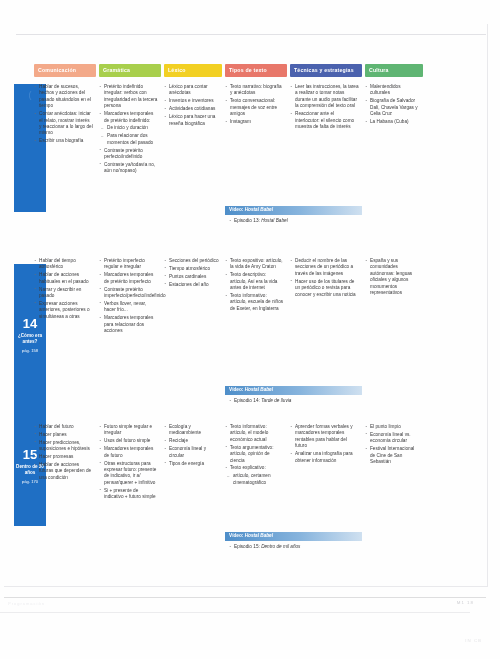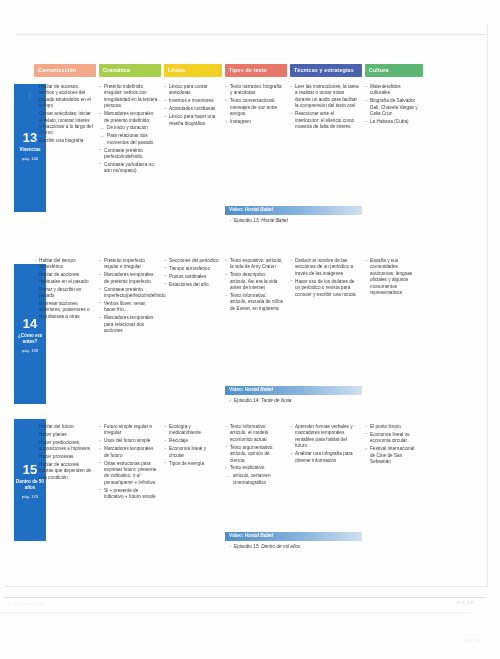--- a/index.html
+++ b/index.html
@@ -178,25 +178,20 @@
       <div class="col-head" style="left: 65px; width: 62px; background: rgb(168, 207, 76);">Gramática</div>
       <div class="col-head" style="left: 130px; width: 58px; background: rgb(242, 208, 35);">Léxico</div>
       <div class="col-head" style="left: 191px; width: 62px; background: rgb(232, 119, 106);">Tipos de texto</div>
       <div class="col-head" style="left: 256px; width: 72px; background: rgb(75, 98, 174);">Técnicas y estrategias</div>
       <div class="col-head" style="left: 331px; width: 58px; background: rgb(95, 181, 115);">Cultura</div>
     </div>
 
   <div id="rows-host">
       <div class="unit-tab" style="top: 84px; height: 128px;">
         <span class="glyph">(</span>
-        <div style="padding-top: 42px;">
-          <span class="unum">13</span>
-          <span class="utitle">Vivencias</span>
-          <span class="upage">pág. 146</span>
-        </div>
       </div>
       <div class="row" style="top: 84px; height: 152px;">
         <div class="cell" style="left: 0px; width: 62px;">
           <ul class="lst">
             <li>Hablar de sucesos, hechos y acciones del pasado situándolos en el tiempo</li>
             <li>Contar anécdotas: iniciar el relato, mostrar interés y reaccionar a lo largo del mismo</li>
             <li>Escribir una biografía</li>
           </ul>
         </div>
         <div class="cell" style="left: 65px; width: 62px;">
@@ -288,21 +283,21 @@
           </ul>
         </div>
         <div class="cell" style="left: 331px; width: 58px;">
           <ul class="lst">
             <li>España y sus comunidades autónomas: lenguas oficiales y algunos monumentos representativos</li>
           </ul>
         </div>
         <div class="video-bar" style="left: 191px; width: 137px; top: 128px;"><span>Vídeo:</span> <span class="it">Hostal Babel</span></div>
         <div class="video-ep" style="left: 195px; width: 133px; top: 139px;"><span>Episodio 14:</span> <span class="it">Tarde de lluvia</span></div>
       </div>
-      <div class="unit-tab" style="top: 419px; height: 122px;">
+      <div class="unit-tab" style="top: 404px; height: 122px;">
         <span class="glyph"></span>
         <div style="padding-top: 39px;">
           <span class="unum">15</span>
           <span class="utitle">Dentro de 50 años</span>
           <span class="upage">pág. 170</span>
         </div>
       </div>
       <div class="row" style="top: 424px; height: 150px;">
         <div class="cell" style="left: 0px; width: 62px;">
           <ul class="lst">

